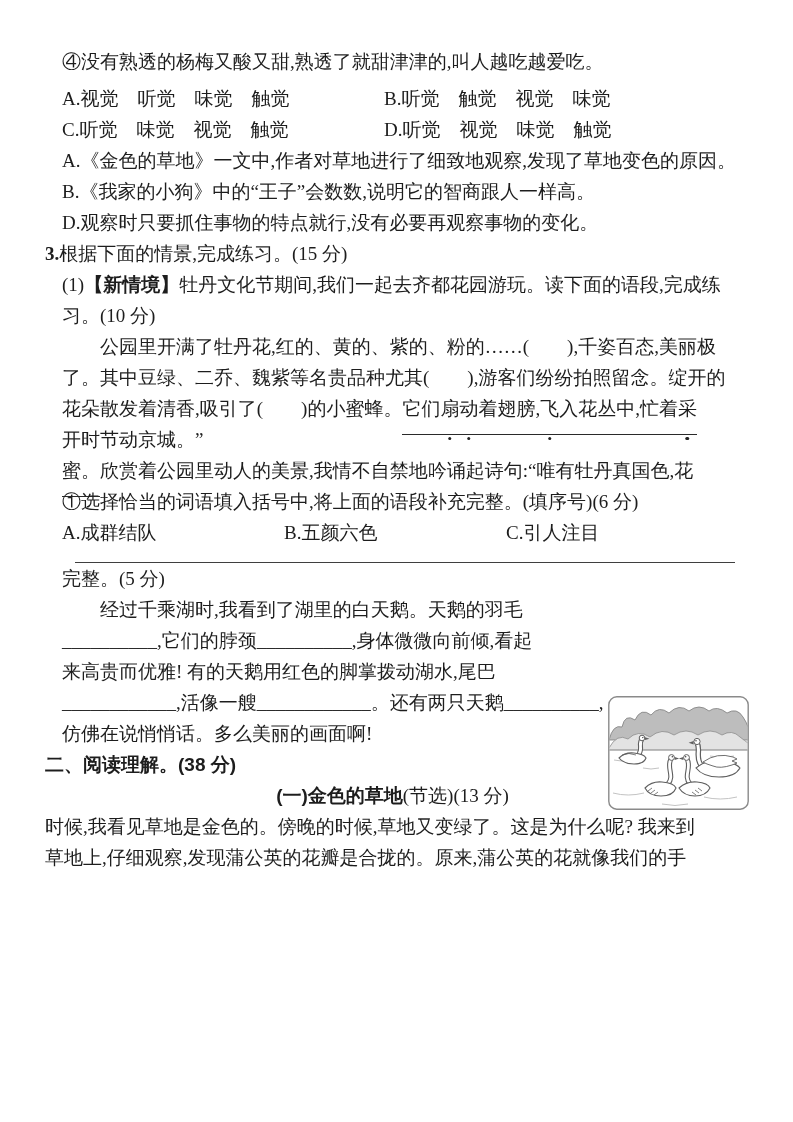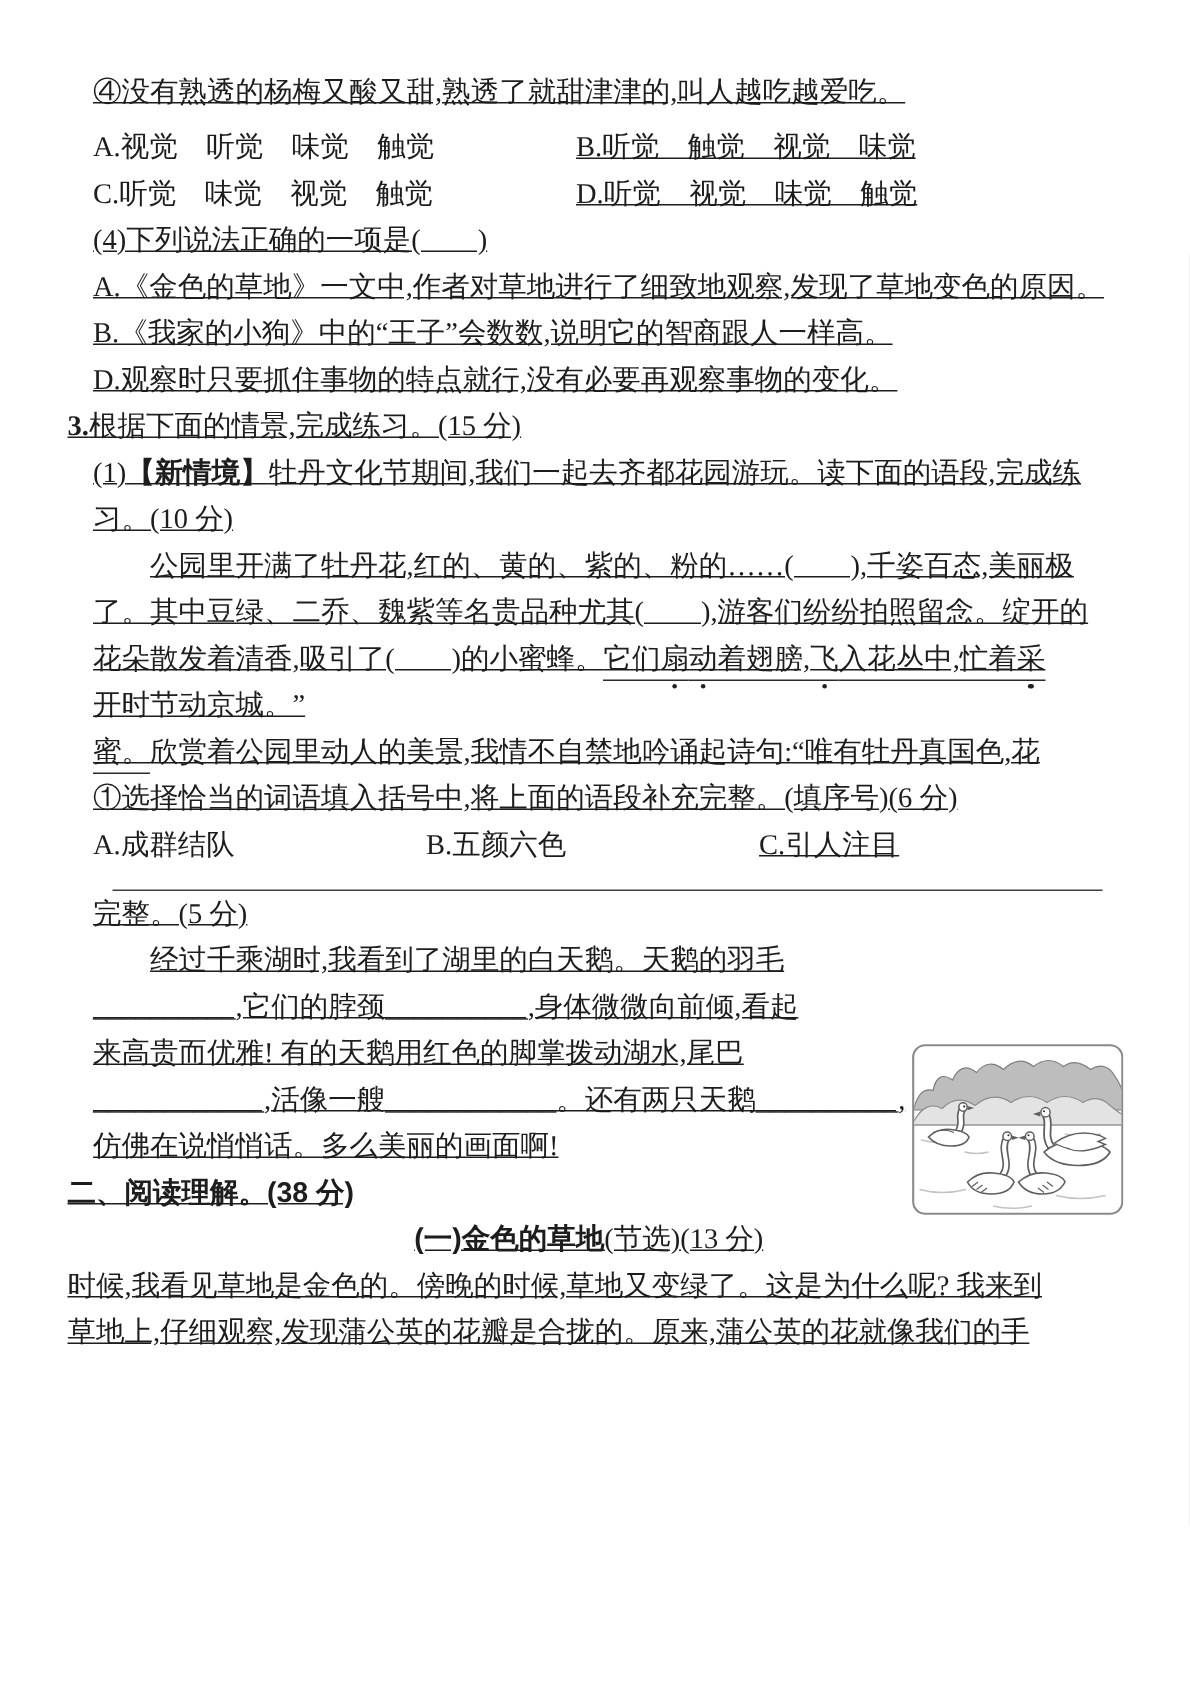--- a/index.html
+++ b/index.html
@@ -2,31 +2,31 @@
 <html><head>
 <meta charset="utf-8">
 <style>
   html,body{margin:0;padding:0;background:#e8e8e8;}
   .page{
     position:relative;width:793px;height:1122px;background:#ffffff;
     font-family:"Liberation Serif",serif;color:#1d1d1d;overflow:hidden;
     margin:0 auto;
   }
   .content{position:absolute;left:45px;top:46px;width:695px;}
-  .ln{font-size:19px;line-height:31px;height:31px;white-space:pre;text-decoration:underline;}
+  .ln{font-size:19px;line-height:31px;height:31px;white-space:pre;}
   .i1{padding-left:17px;}          
   .i2{padding-left:55px;}          
   .i3{padding-left:38px;}          
   .gap-top{margin-top:6px;}
   .b{font-weight:bold;}
   .hei{font-family:"Liberation Sans",sans-serif;font-weight:bold;}
   .center{text-align:center;}
   .w320{display:inline-block;width:322px;}
   .w222{display:inline-block;width:222px;}
-  .ul{border-bottom:1.3px solid #2a2a2a;padding-bottom:3px;}
+  .ul{border-bottom:1.3px solid #2a2a2a;padding-bottom:15px;}
   .dc{position:relative;}
   .dc::after{
     content:"";position:absolute;left:50%;bottom:-6px;transform:translateX(-50%);
     width:3.5px;height:3.5px;border-radius:50%;background:#222;
   }
   .answer-rule{height:14px;border-bottom:1.6px solid #3f3f3f;margin-left:30px;width:660px;}
   .swan-figure{position:absolute;left:608px;top:696px;width:141px;height:114px;}
   .footer{
     position:absolute;left:0;top:1128px;width:793px;text-align:center;
     font-family:"Liberation Sans",sans-serif;font-weight:bold;font-size:17px;color:#222;
@@ -35,21 +35,20 @@
 </head>
 <body>
 
 <div class="page">
   <div class="content">
 
     <div class="ln i1">④没有熟透的杨梅又酸又甜,熟透了就甜津津的,叫人越吃越爱吃。</div>
     <div class="ln i1 gap-top"><span class="w320">A.视觉　听觉　味觉　触觉</span><span>B.听觉　触觉　视觉　味觉</span></div>
     <div class="ln i1"><span class="w320">C.听觉　味觉　视觉　触觉</span><span>D.听觉　视觉　味觉　触觉</span></div>
 
-    <div class="ln i1">(4)下列说法正确的一项是(　　)</div>
     <div class="ln i1">A.《金色的草地》一文中,作者对草地进行了细致地观察,发现了草地变色的原因。</div>
     <div class="ln i1">B.《我家的小狗》中的“王子”会数数,说明它的智商跟人一样高。</div>
     <div class="ln i1">D.观察时只要抓住事物的特点就行,没有必要再观察事物的变化。</div>
 
     <div class="ln"><span class="b">3.</span><span>根据下面的情景,完成练习。(15 分)</span></div>
 
     <div class="ln i1"><span>(1)</span><span class="b">【新情境】</span><span>牡丹文化节期间,我们一起去齐都花园游玩。读下面的语段,完成练</span></div>
     <div class="ln i1">习。(10 分)</div>
 
     <div class="ln i2">公园里开满了牡丹花,红的、黄的、紫的、粉的……(　　),千姿百态,美丽极</div>

